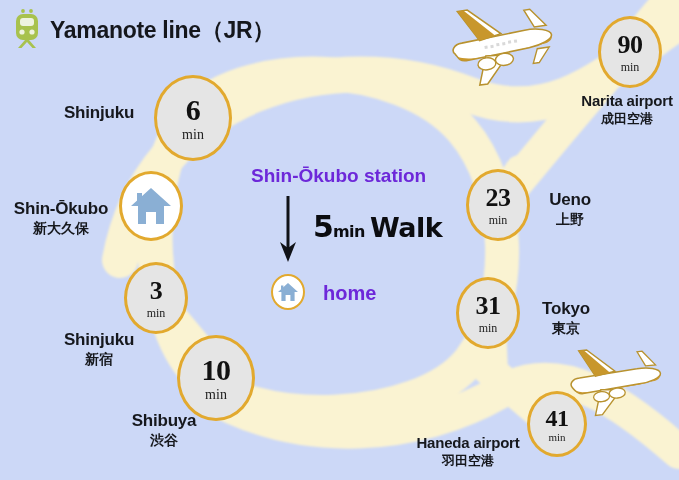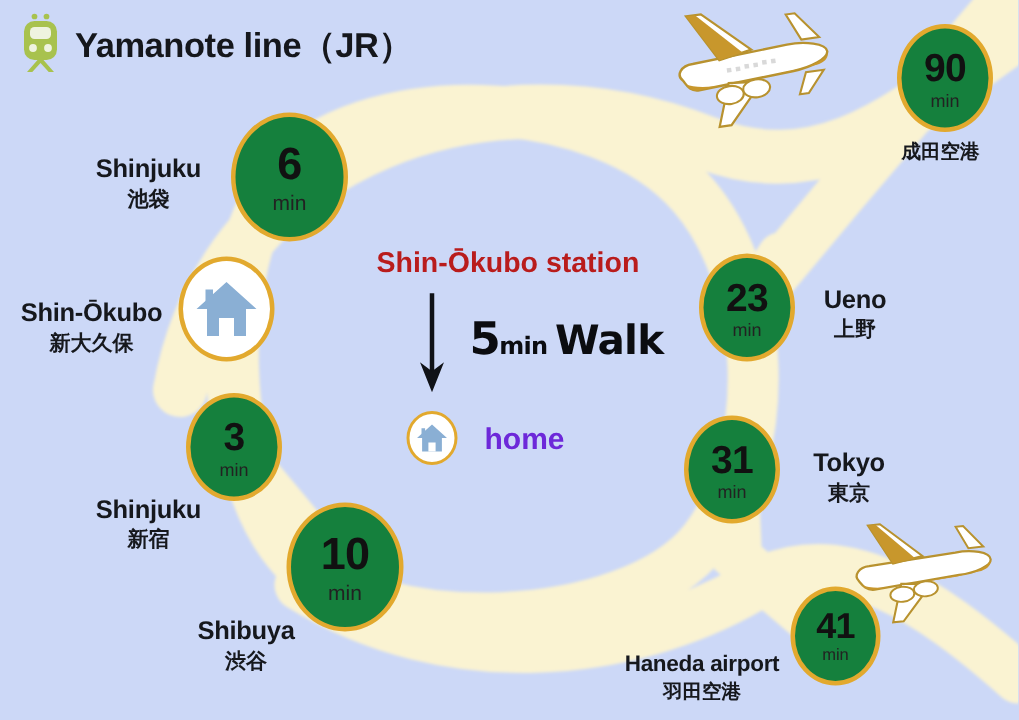--- a/index.html
+++ b/index.html
@@ -8,26 +8,27 @@
     font-family:"Liberation Sans","DejaVu Sans",sans-serif;
     background:#ccd8f7;
   }
   #map{position:relative;width:591px;height:480px;background:#ccd8f7;}
   #roads{position:absolute;left:0;top:0;width:679px;height:480px;}
 
   .node{position:absolute;transform:translate(-50%,-50%);}
 
   .pill{
     border-radius:50%;
-    background:#15803d;
+    background:#e5e5e5;
     border:3px solid #e2a92e;
     box-sizing:border-box;
     display:flex;flex-direction:column;
     align-items:center;justify-content:center;
     line-height:1;
+    font-family:Liberation Serif, serif;
   }
   .pill .num{
     font-weight:bold;color:#111;
     letter-spacing:-0.5px;
   }
   .pill .unit{
     color:#222;font-weight:400;
   }
 
   
@@ -65,21 +66,21 @@
     position:absolute;left:12px;top:8px;
     display:flex;align-items:center;gap:8px;
   }
   #title .ttxt{
     font-size:23px;font-weight:bold;color:#15171c;
     letter-spacing:-0.3px;white-space:nowrap;
   }
 
   #station-cap{
     position:absolute;left:251px;top:165px;
-    font-size:19px;font-weight:bold;color:#b91c1c;white-space:nowrap;
+    font-size:19px;font-weight:bold;color:#6d28d9;white-space:nowrap;
   }
   #walk{
     position:absolute;left:313px;top:209px;
     white-space:nowrap;color:#0b0c10;
     font-family:"DejaVu Sans",sans-serif;
   }
   #walk .big{font-size:30px;font-weight:bold;letter-spacing:-1px;}
   #walk .mid{font-size:16px;font-weight:bold;letter-spacing:-0.5px;}
   #walk .wk{font-size:27px;font-weight:bold;letter-spacing:-0.5px;}
   #home-label{
@@ -199,21 +200,20 @@
   <div id="home-label">home</div>
 
   <div class="node" style="left:193px;top:118px;">
     <div class="pill p-lg">
       <span class="num">6</span>
       <span class="unit">min</span>
     </div>
   </div>
   <div class="label" style="left:99px;top:103px;">
     <div class="en">Shinjuku</div>
-    <div class="jp">池袋</div>
   </div>
 
   <div class="node" style="left:151px;top:206px;">
     <div class="housepill">
       <svg width="44" height="40" viewBox="0 0 44 40" xmlns="http://www.w3.org/2000/svg">
         <path d="M22 2 L42 20 L35 20 L35 38 L9 38 L9 20 L2 20 Z" fill="#8aafd4"></path>
         <rect x="17" y="26" width="10" height="12" fill="#ffffff"></rect>
         <rect x="8" y="7" width="5" height="8" fill="#8aafd4"></rect>
       </svg>
     </div>
@@ -227,21 +227,21 @@
     <div class="pill p-md">
       <span class="num">3</span>
       <span class="unit">min</span>
     </div>
   </div>
   <div class="label" style="left:99px;top:330px;">
     <div class="en">Shinjuku</div>
     <div class="jp">新宿</div>
   </div>
 
-  <div class="node" style="left:230px;top:378px;">
+  <div class="node" style="left:216px;top:378px;">
     <div class="pill p-lg">
       <span class="num">10</span>
       <span class="unit">min</span>
     </div>
   </div>
   <div class="label" style="left:164px;top:411px;">
     <div class="en">Shibuya</div>
     <div class="jp">渋谷</div>
   </div>
 
@@ -267,20 +267,21 @@
     <div class="jp">東京</div>
   </div>
 
   <div class="node" style="left:630px;top:52px;">
     <div class="pill p-md">
       <span class="num">90</span>
       <span class="unit">min</span>
     </div>
   </div>
   <div class="label sm" style="left:627px;top:92px;">
+    <div class="en">Narita airport</div>
     <div class="jp">成田空港</div>
   </div>
 
   <div class="node" style="left:557px;top:424px;">
     <div class="pill p-sm">
       <span class="num">41</span>
       <span class="unit">min</span>
     </div>
   </div>
   <div class="label sm" style="left:468px;top:434px;">

